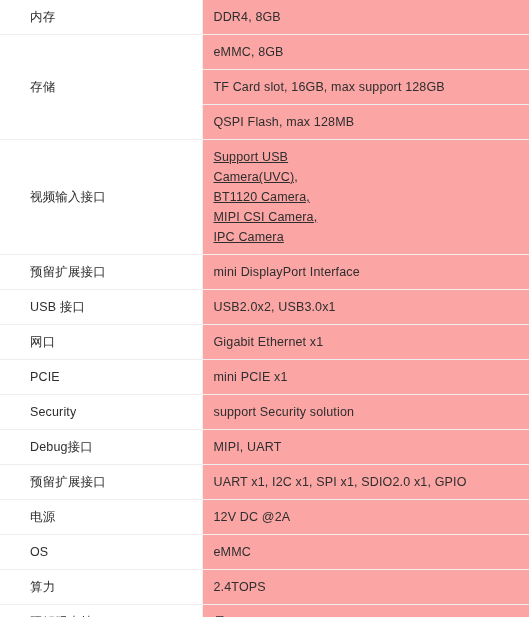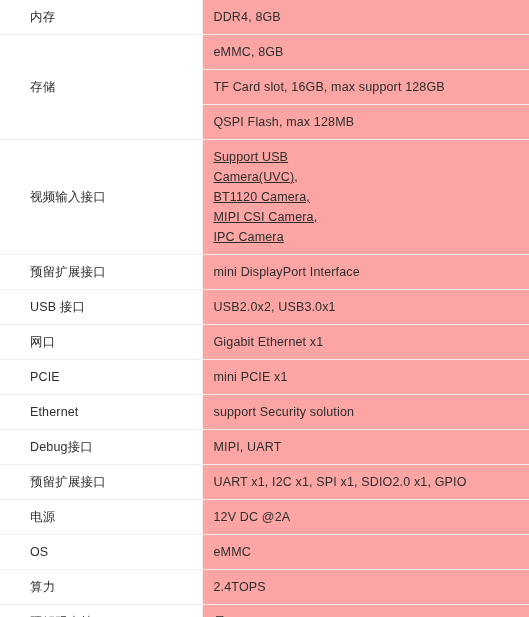--- a/index.html
+++ b/index.html
@@ -88,21 +88,21 @@
     </tr>
     <tr class="std-row">
       <td class="label-cell">网口</td>
       <td class="value-cell">Gigabit Ethernet x1</td>
     </tr>
     <tr class="std-row">
       <td class="label-cell">PCIE</td>
       <td class="value-cell">mini PCIE x1</td>
     </tr>
     <tr class="std-row">
-      <td class="label-cell">Ethernet</td>
+      <td class="label-cell">Security</td>
       <td class="value-cell">support Security solution</td>
     </tr>
     <tr class="std-row">
       <td class="label-cell">Debug接口</td>
       <td class="value-cell">MIPI, UART</td>
     </tr>
     <tr class="std-row">
       <td class="label-cell">预留扩展接口</td>
       <td class="value-cell">UART x1, I2C x1, SPI x1, SDIO2.0 x1, GPIO</td>
     </tr>

